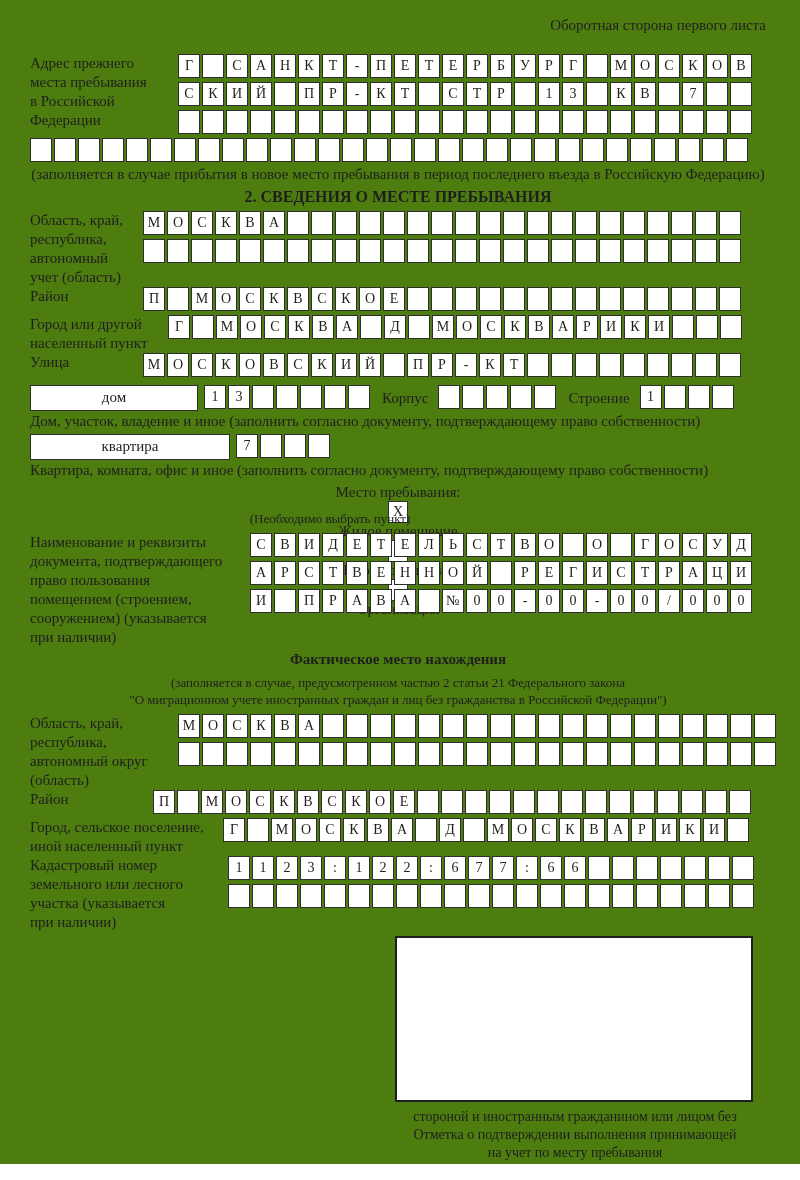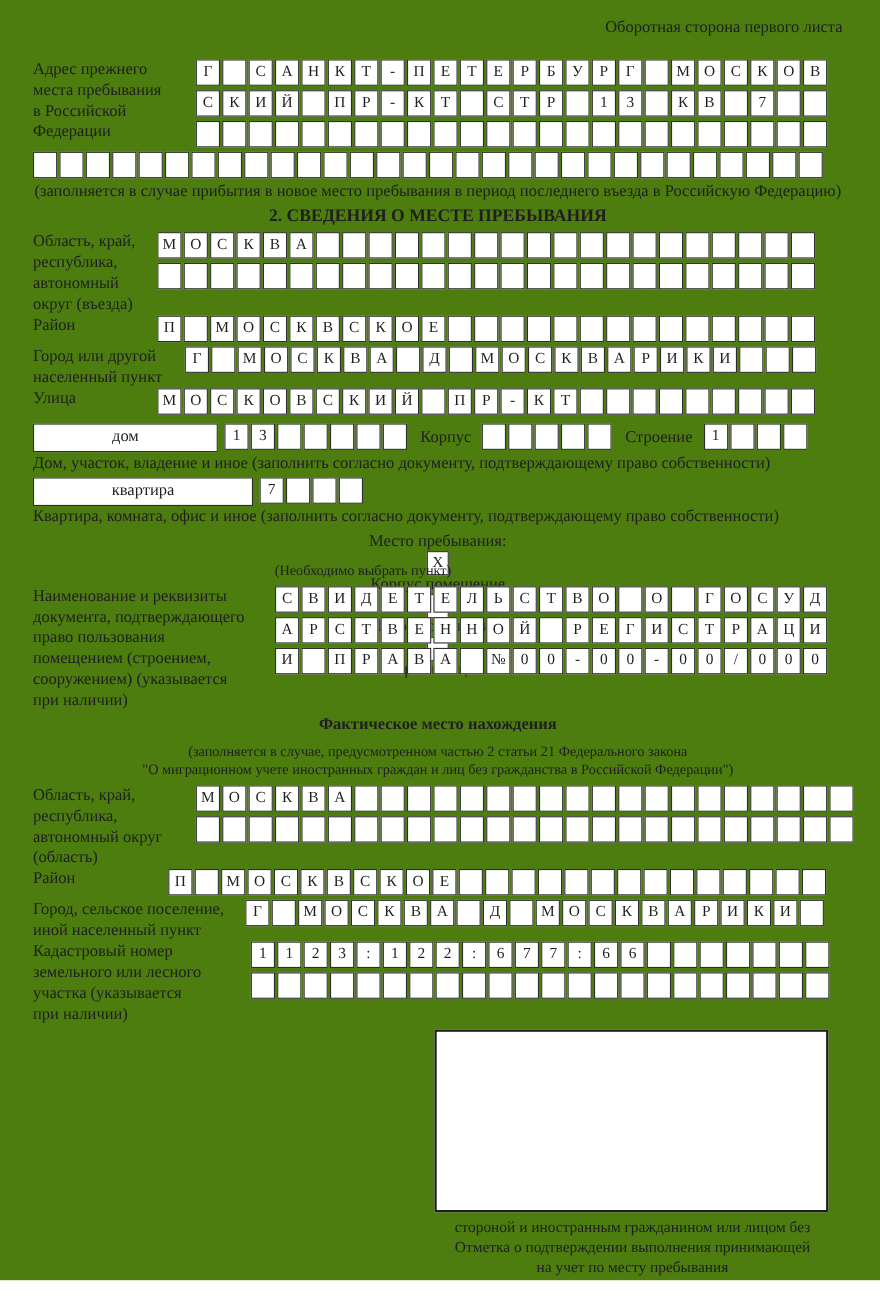--- a/index.html
+++ b/index.html
@@ -180,21 +180,21 @@
     </div>
   <div class="caption center">(заполняется в случае прибытия в новое место пребывания в период последнего въезда в Российскую Федерацию)</div>
 
   <div class="sec-title">2. СВЕДЕНИЯ О МЕСТЕ ПРЕБЫВАНИЯ</div>
 
   <div class="frow">
     <div class="lbl lbl-tall w113">
         <div>Область, край,</div>
         <div>республика,</div>
         <div>автономный</div>
-        <div>округ (въезда)</div>
+        <div>учет (область)</div>
       </div>
     <div class="cellcol">
       <div class="cells">
           <div class="cell">М</div>
           <div class="cell">О</div>
           <div class="cell">С</div>
           <div class="cell">К</div>
           <div class="cell">В</div>
           <div class="cell">А</div>
           <div class="cell"></div>
@@ -386,21 +386,21 @@
         <div class="cell"></div>
       </div>
   </div>
   <div class="caption">Квартира, комната, офис и иное (заполнить согласно документу, подтверждающему право собственности)</div>
 
   <div class="stay-row">
     <span>Место пребывания:</span>
     <span style="width:8px"></span>
     <span class="checkbox">X</span>
     <span style="width:10px"></span>
-    <span>Корпус помещение</span>
+    <span>Жилое помещение</span>
     <span style="width:14px"></span>
     <span class="checkbox"></span>
     <span style="width:10px"></span>
     <span>Иное помещение</span>
     <span style="width:24px"></span>
     <span class="checkbox"></span>
     <span style="width:26px"></span>
     <span>Организация</span>
   </div>
   <div class="stay-note">(Необходимо выбрать пункт)</div>

